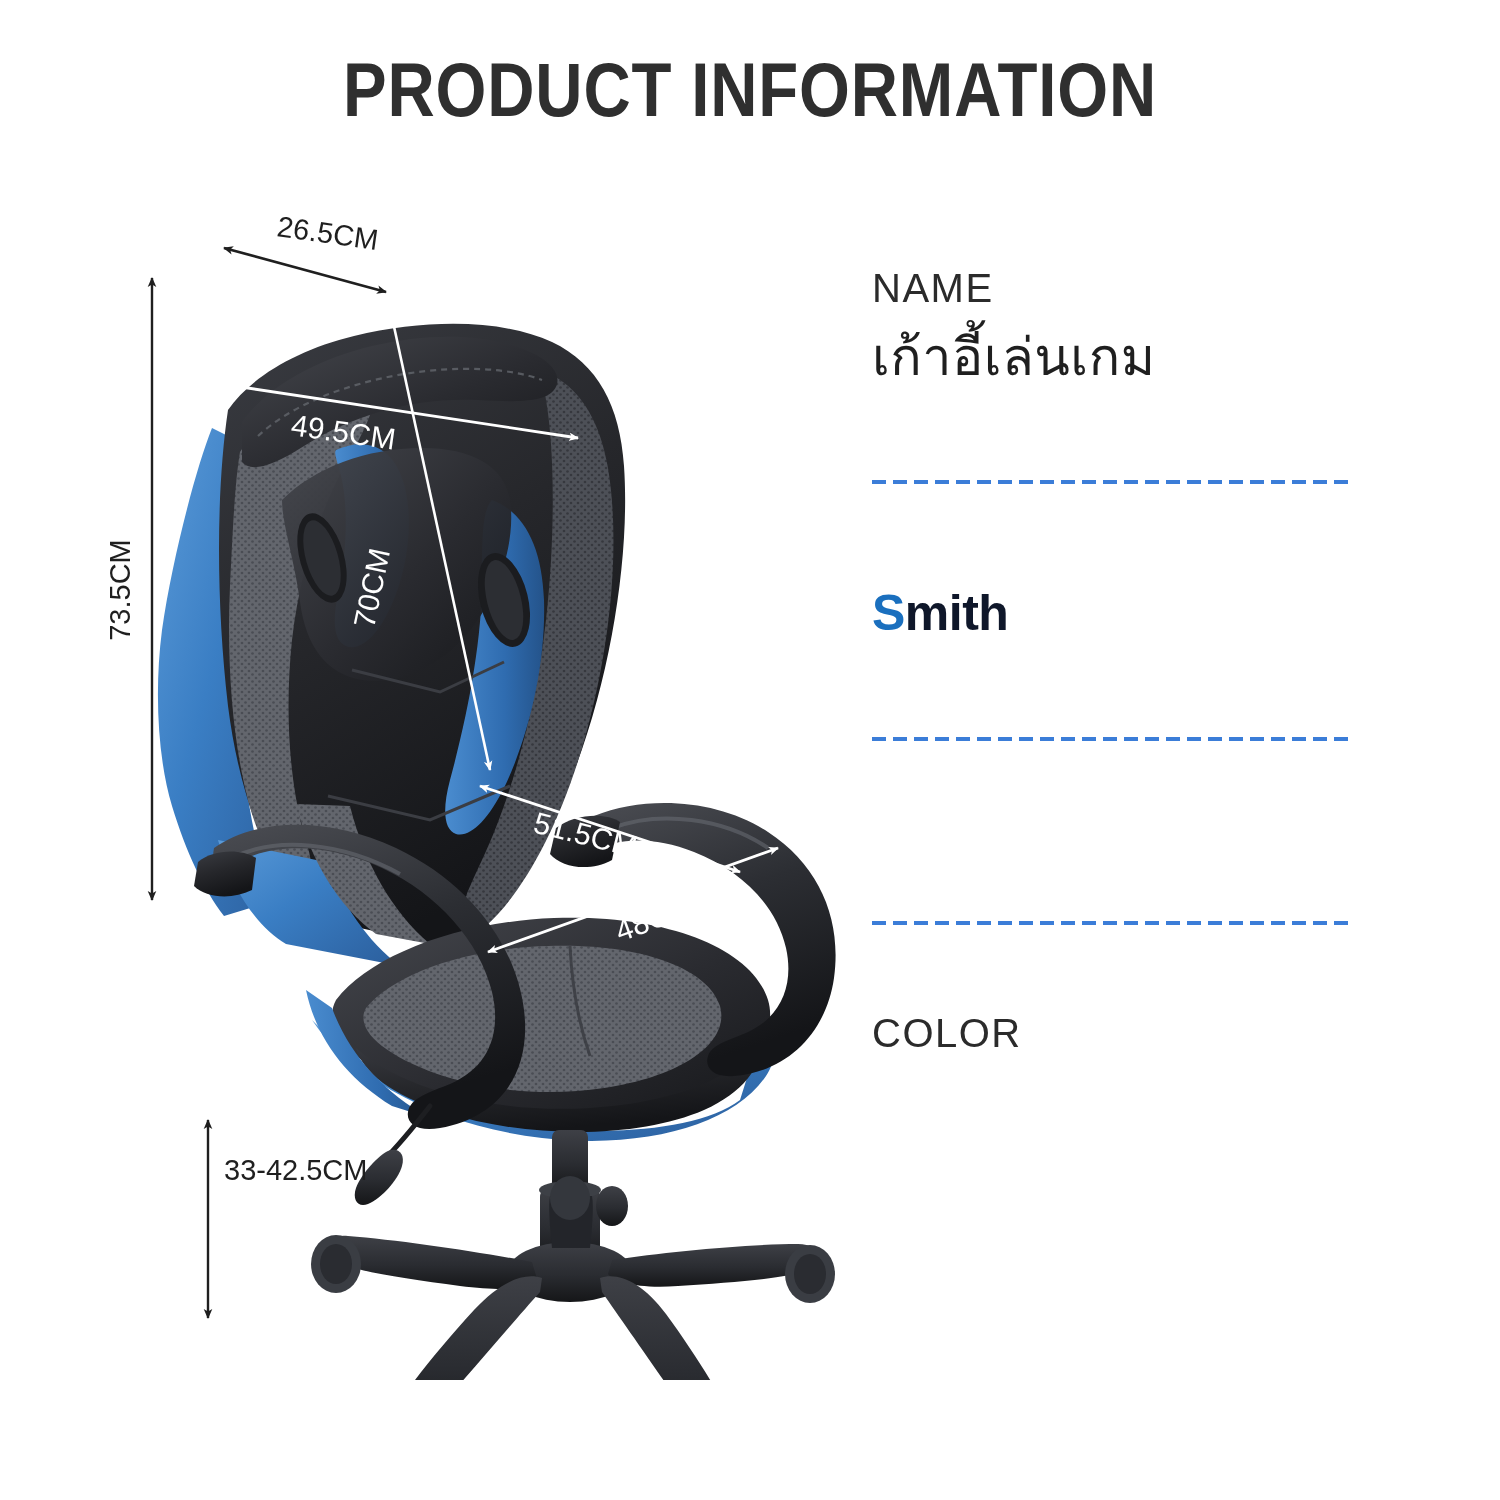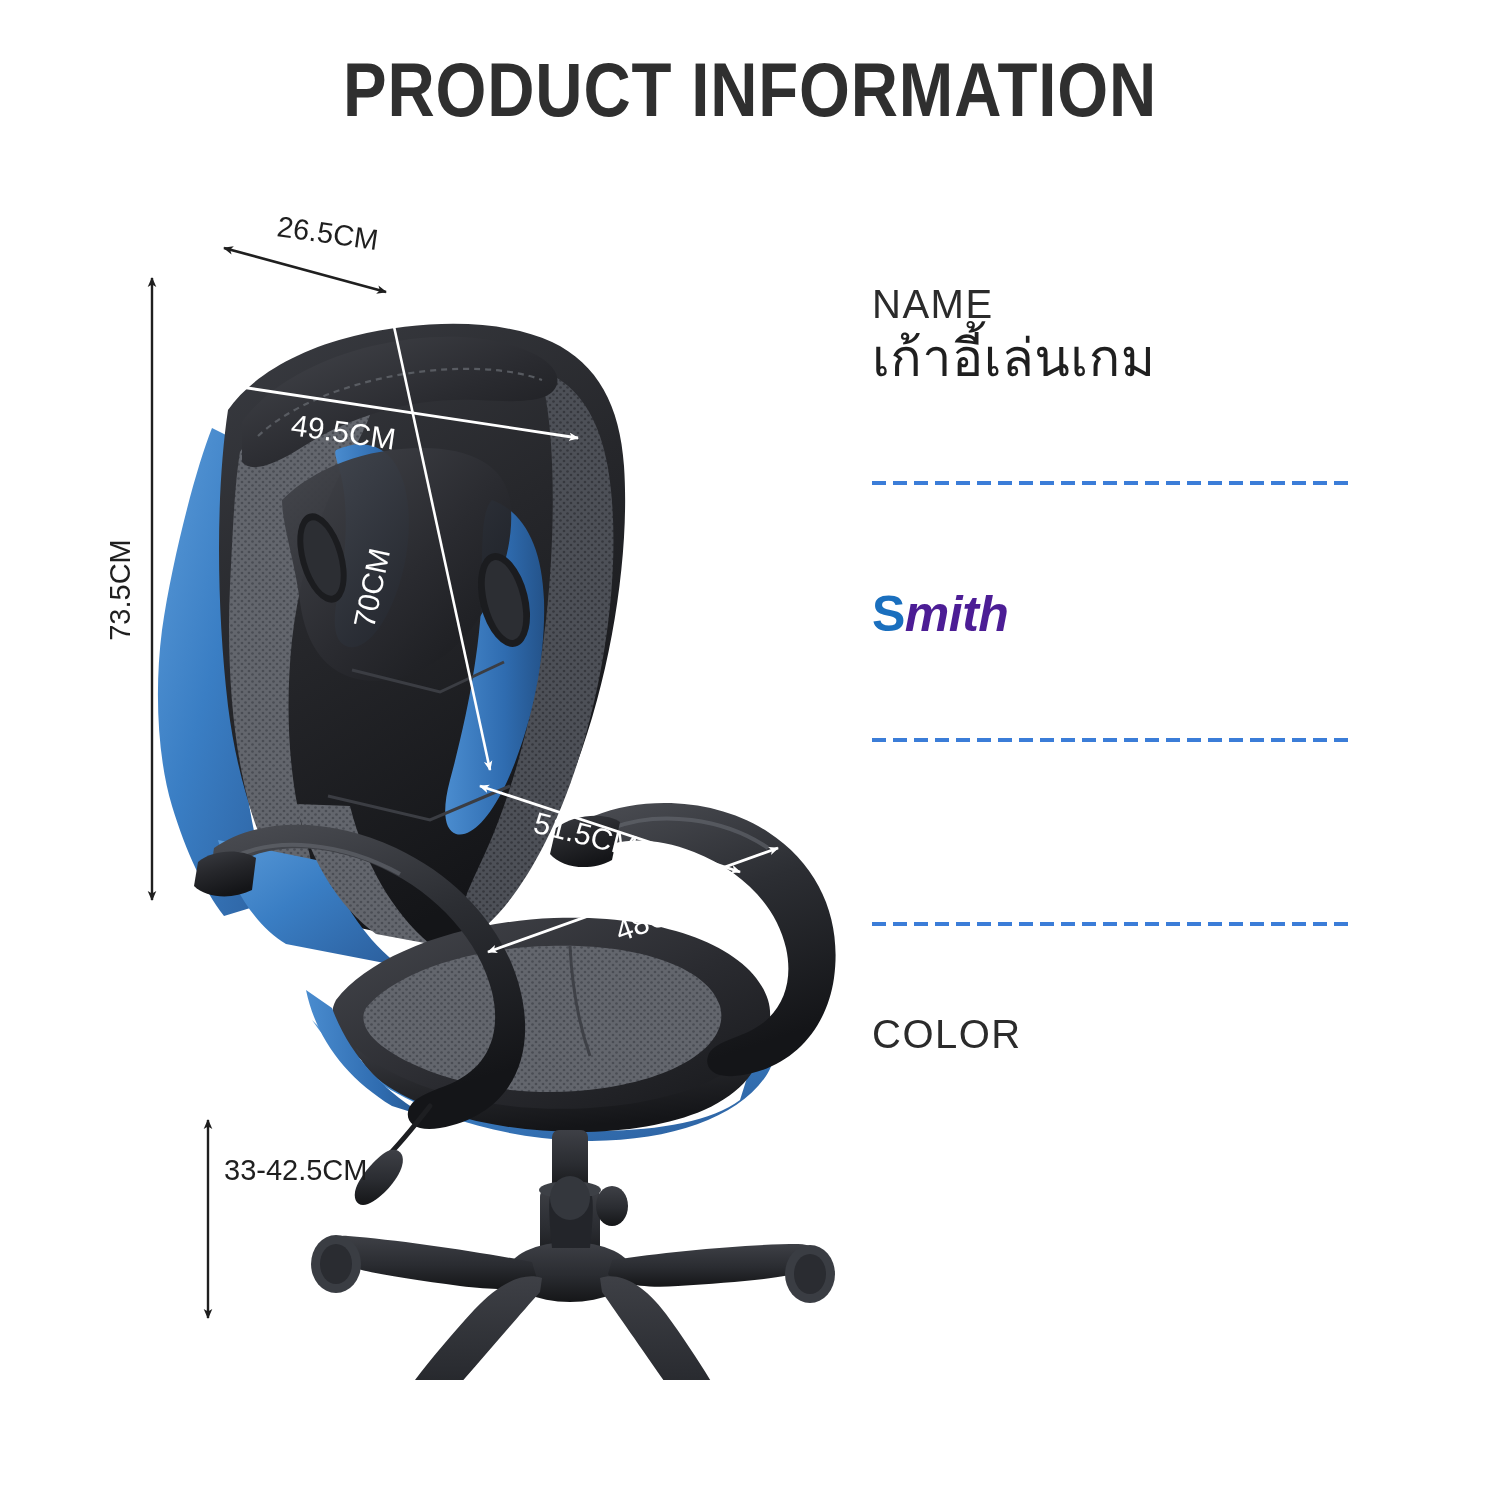--- a/index.html
+++ b/index.html
@@ -43,57 +43,57 @@
   .photo-pane svg {
     display: block;
     width: 780px;
     height: 1180px;
   }
 
   
   .spec-pane {
     position: absolute;
     left: 872px;
-    top: 284px;
+    top: 268px;
     width: 478px;
   }
   .spec-block {
     position: relative;
   }
   .spec-label {
     font-size: 40px;
     font-weight: 400;
     color: #2b2b2b;
     letter-spacing: 1.5px;
     line-height: 1.0;
     white-space: pre;
   }
   .spec-value {
     font-size: 50px;
     font-weight: 400;
     color: #1f1f1f;
     letter-spacing: 0.5px;
     line-height: 1.15;
-    margin-top: 5px;
+    margin-top: 20px;
     white-space: pre;
   }
   .spec-value.thai {
     font-family: "DejaVu Sans", "Liberation Sans", sans-serif;
     font-size: 52px;
   }
   .brand-logo {
     margin-top: 16px;
     font-size: 50px;
     font-weight: bold;
     letter-spacing: -0.5px;
     line-height: 1.1;
     white-space: nowrap;
   }
   .brand-logo .s-part { color: #1a6fbe; }
-  .brand-logo .rest-part { color: #4c1d95; font-style: italic; }
+  .brand-logo .rest-part { color: #0f172a; }
 
   .divider {
     height: 4px;
     width: 100%;
     margin: 0;
     background-image: repeating-linear-gradient(
       to right,
       #3b7dd8 0px,
       #3b7dd8 14px,
       rgba(255,255,255,0) 14px,

